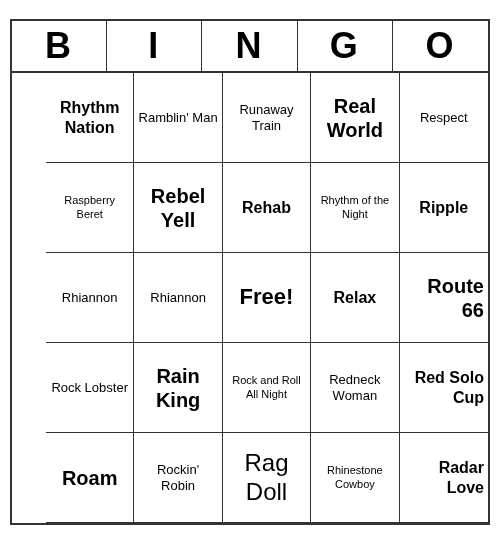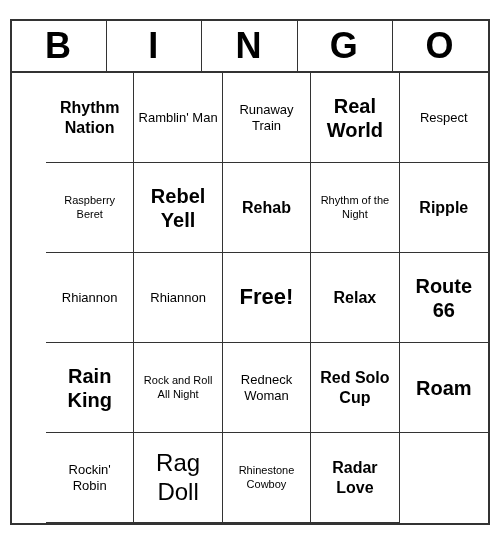--- a/index.html
+++ b/index.html
@@ -57,20 +57,21 @@
       align-items: center;
       justify-content: center;
       text-align: center;
       padding: 4px;
       font-size: 13px;
       line-height: 1.2;
     }
 
     .bingo-cell:nth-child(5n) {
       border-right: none;
+      text-align: right;
     }
 
     .bingo-cell:nth-child(n+21) {
       
     }
 
     .bingo-cell.large {
       font-size: 20px;
       font-weight: bold;
     }
@@ -114,20 +115,21 @@
       <div class="bingo-cell small">Raspberry Beret</div>
       <div class="bingo-cell large">Rebel Yell</div>
       <div class="bingo-cell medium">Rehab</div>
       <div class="bingo-cell small">Rhythm of the Night</div>
       <div class="bingo-cell medium">Ripple</div>
       <div class="bingo-cell">Rhiannon</div>
       <div class="bingo-cell">Rhiannon</div>
       <div class="bingo-cell free-cell">Free!</div>
       <div class="bingo-cell medium">Relax</div>
       <div class="bingo-cell large">Route 66</div>
+      <div class="bingo-cell">Rock Lobster</div>
       <div class="bingo-cell large">Rain King</div>
       <div class="bingo-cell small">Rock and Roll All Night</div>
       <div class="bingo-cell">Redneck Woman</div>
       <div class="bingo-cell medium">Red Solo Cup</div>
       <div class="bingo-cell large">Roam</div>
       <div class="bingo-cell">Rockin' Robin</div>
       <div class="bingo-cell xlarge">Rag Doll</div>
       <div class="bingo-cell small">Rhinestone Cowboy</div>
       <div class="bingo-cell medium">Radar Love</div>
     </div>

